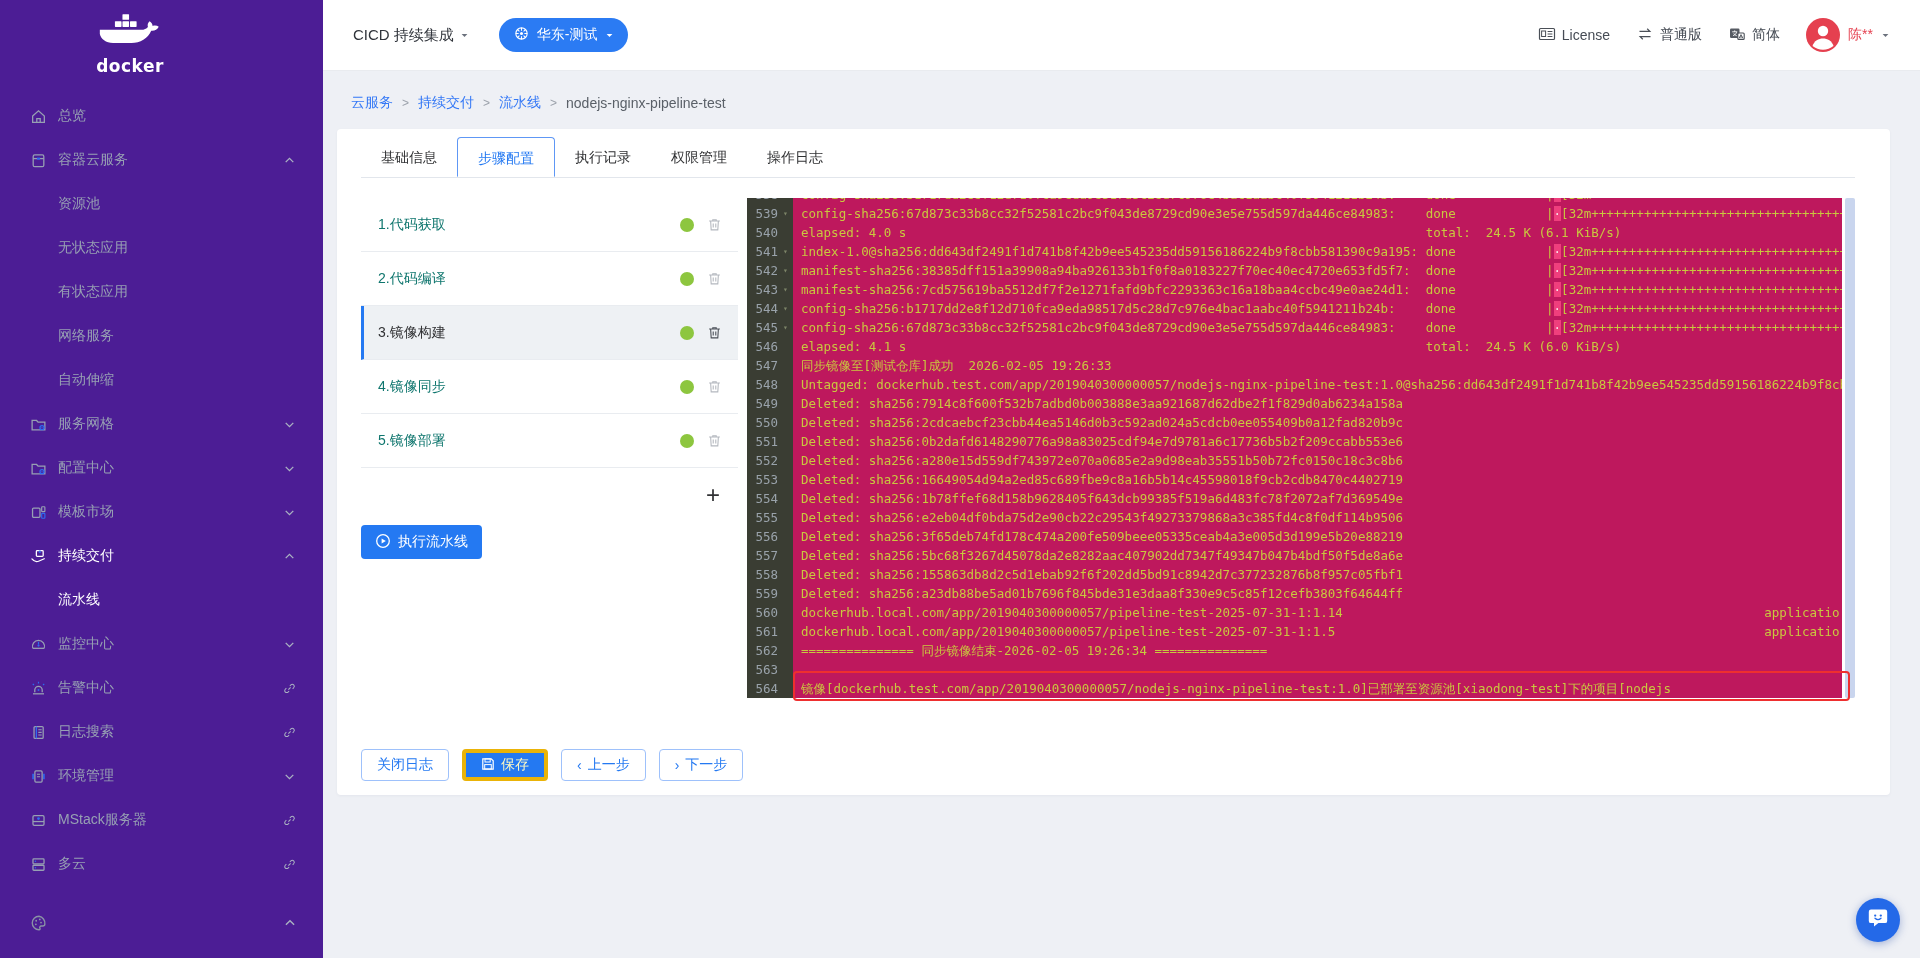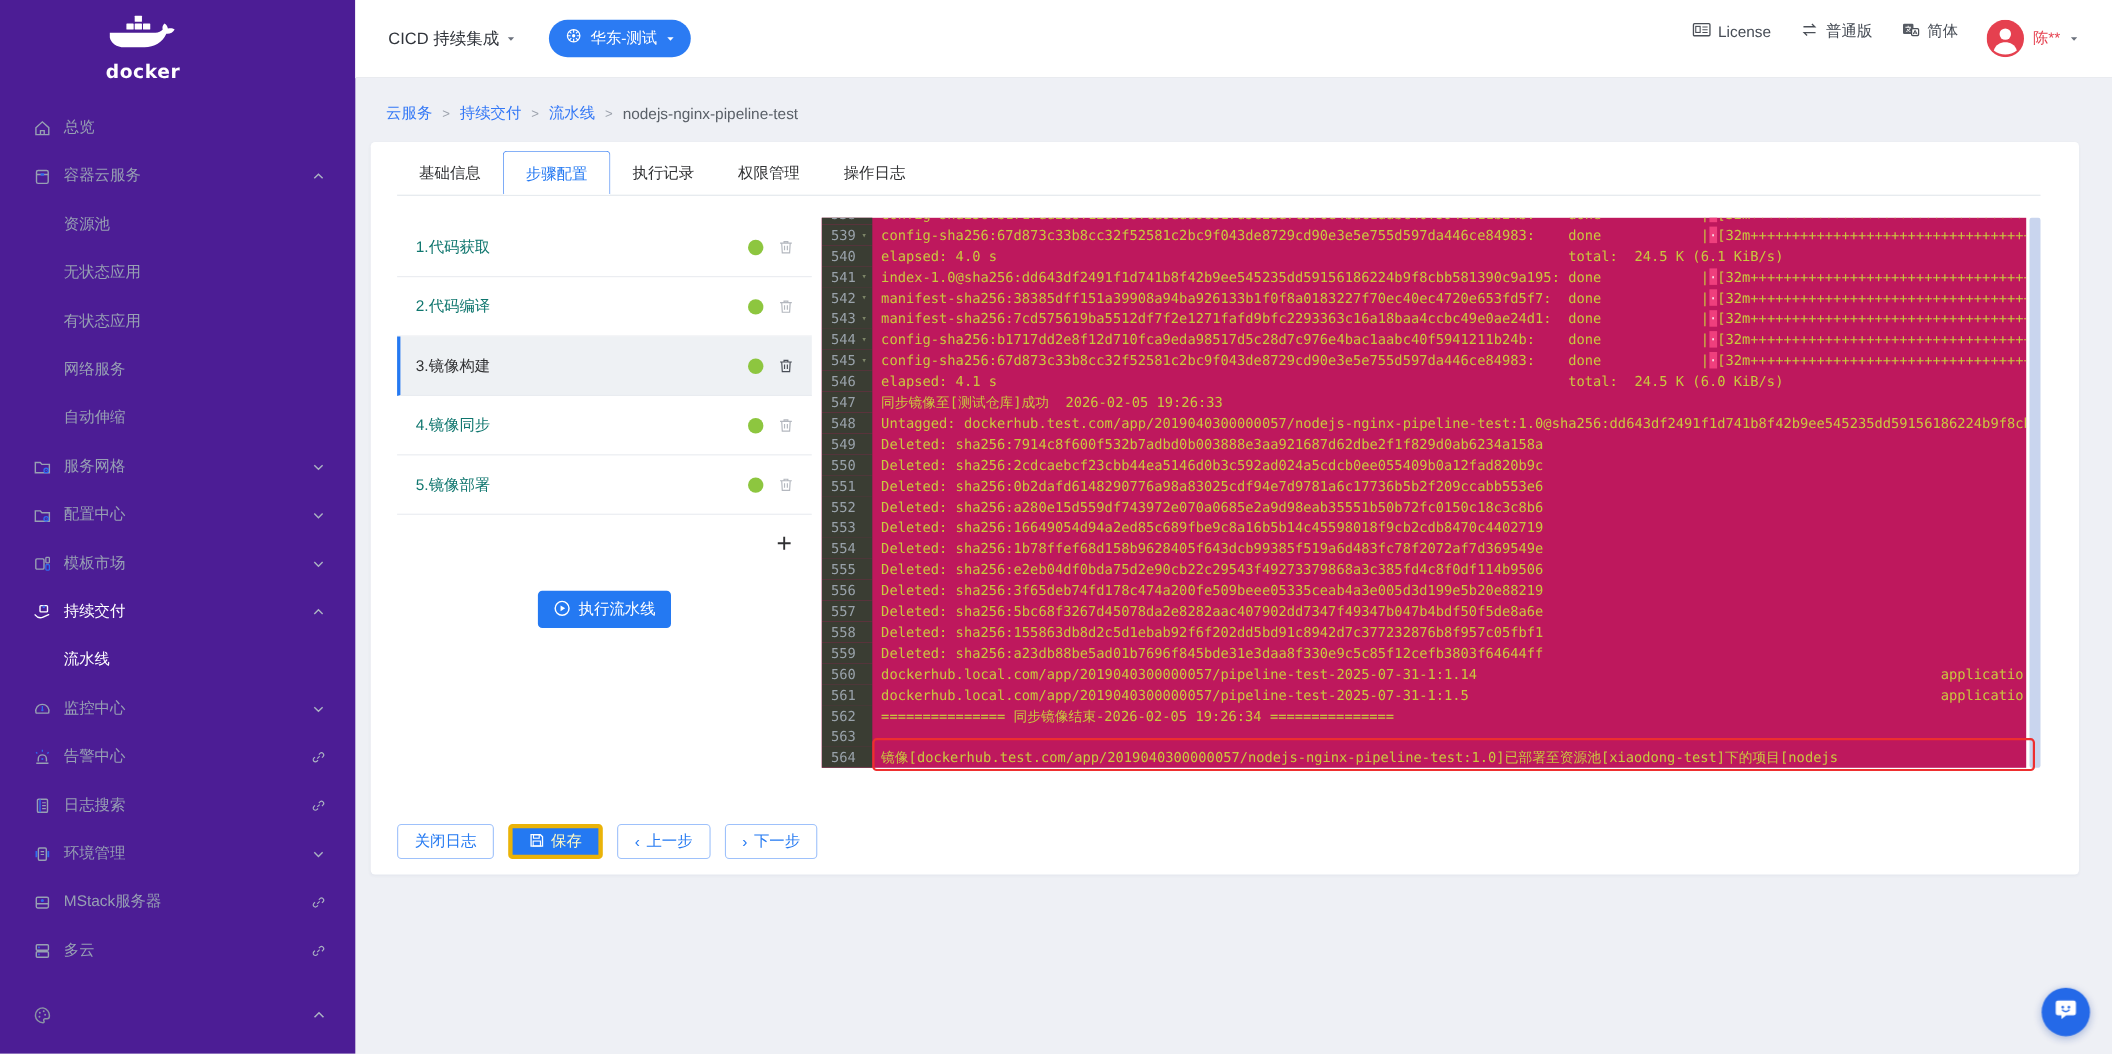--- a/index.html
+++ b/index.html
@@ -22,23 +22,23 @@
   .sidebar-bottom svg{width:18px;height:18px}
   .sidebar-bottom .collapse{margin-left:auto;color:#aab2c2}
   .sidebar-bottom .collapse svg{width:14px;height:14px}
   
   .main{flex:1;display:flex;flex-direction:column;min-width:0}
   header{height:70px;background:#fff;border-bottom:1px solid #e9ebef;display:flex;align-items:center;padding:0 30px;flex:none}
   .product-menu{font-size:15px;color:#30343b;display:flex;align-items:center;gap:6px;cursor:pointer}
   .caret{width:9px;height:9px;display:inline-flex;color:#6b717c}
   .caret svg{width:9px;height:9px}
   .pill{display:inline-flex;align-items:center;gap:7px;background:#2b7bf3;color:#fff;height:34px;padding:0 14px;
-    border:none;border-radius:17px;font-size:14px;margin-left:30px;cursor:pointer;font-family:Liberation Serif, serif}
+    border:none;border-radius:17px;font-size:14px;margin-left:30px;cursor:pointer;font-family:Liberation Sans, sans-serif}
   .pill .caret{color:#fff}
-  .header-right{margin-left:auto;display:flex;align-items:flex-start;gap:26px;font-size:14px;color:#464c55}
+  .header-right{margin-left:auto;display:flex;align-items:center;gap:26px;font-size:14px;color:#464c55}
   .hitem{display:flex;align-items:center;gap:6px;cursor:pointer}
   .hitem svg{width:18px;height:18px}
   .user{display:flex;align-items:center;gap:8px;cursor:pointer}
   .user .avatar svg{width:34px;height:34px;display:block}
   .user .uname{color:#e5404f;font-size:14px}
   
   .breadcrumb{margin:22px 0 0 28px;font-size:14px;display:flex;align-items:center;gap:9px;height:20px;flex:none}
   .bc-link{color:#3478f6;cursor:pointer}
   .bc-sep{color:#9ba1ab;font-size:12px}
   .bc-current{color:#5a6068}
@@ -52,21 +52,21 @@
   
   .steps-col{width:377px;flex:none}
   .step{height:54px;display:flex;align-items:center;border-bottom:1px solid #e9ecf0;padding:0 16px 0 17px;font-size:14px;color:#0f766e;cursor:pointer;box-sizing:border-box}
   .step.selected{background:#eef1f4;border-left:3px solid #2479f2;padding-left:14px;color:#303133}
   .dot{width:14px;height:14px;border-radius:50%;background:#8dc63f;margin-left:auto;flex:none}
   .trash{margin-left:13px;color:#b4b8bf;width:15px;height:15px;cursor:pointer}
   .step.selected .trash{color:#4a4f57}
   .trash svg{width:15px;height:15px}
   .add-row{height:54px;display:flex;align-items:center;justify-content:flex-end;padding-right:18px;font-size:24px;color:#303133;border-bottom:1px solid #fff}
   .add-row span{cursor:pointer;line-height:20px}
-  .run-wrap{display:flex;justify-content:center;margin-top:14px}
+  .run-wrap{display:flex;justify-content:flex-start;margin-top:2px}
   .run-btn{background:#2479f2;color:#fff;height:34px;border:none;border-radius:4px;display:inline-flex;align-items:center;gap:7px;padding:0 14px;font-size:14px;cursor:pointer;font-family:inherit}
   .run-btn svg{width:16px;height:16px}
   
   .terminal-wrap{flex:1;margin-left:9px;position:relative;display:flex;min-width:0}
   .terminal{flex:1;min-width:0;background:#be185d;height:500px;overflow:hidden;
     font-family:"DejaVu Sans Mono",monospace;font-size:12.5px;line-height:19px;color:#c9c83f}
   .tl{display:flex;white-space:pre;height:19px}
   .tl:first-child{margin-top:-13px}
   .tl .g{width:46px;flex:none;background:#3a3d33;color:#99a2aa;display:flex}
   .g .num{width:31px;text-align:right;flex:none}

